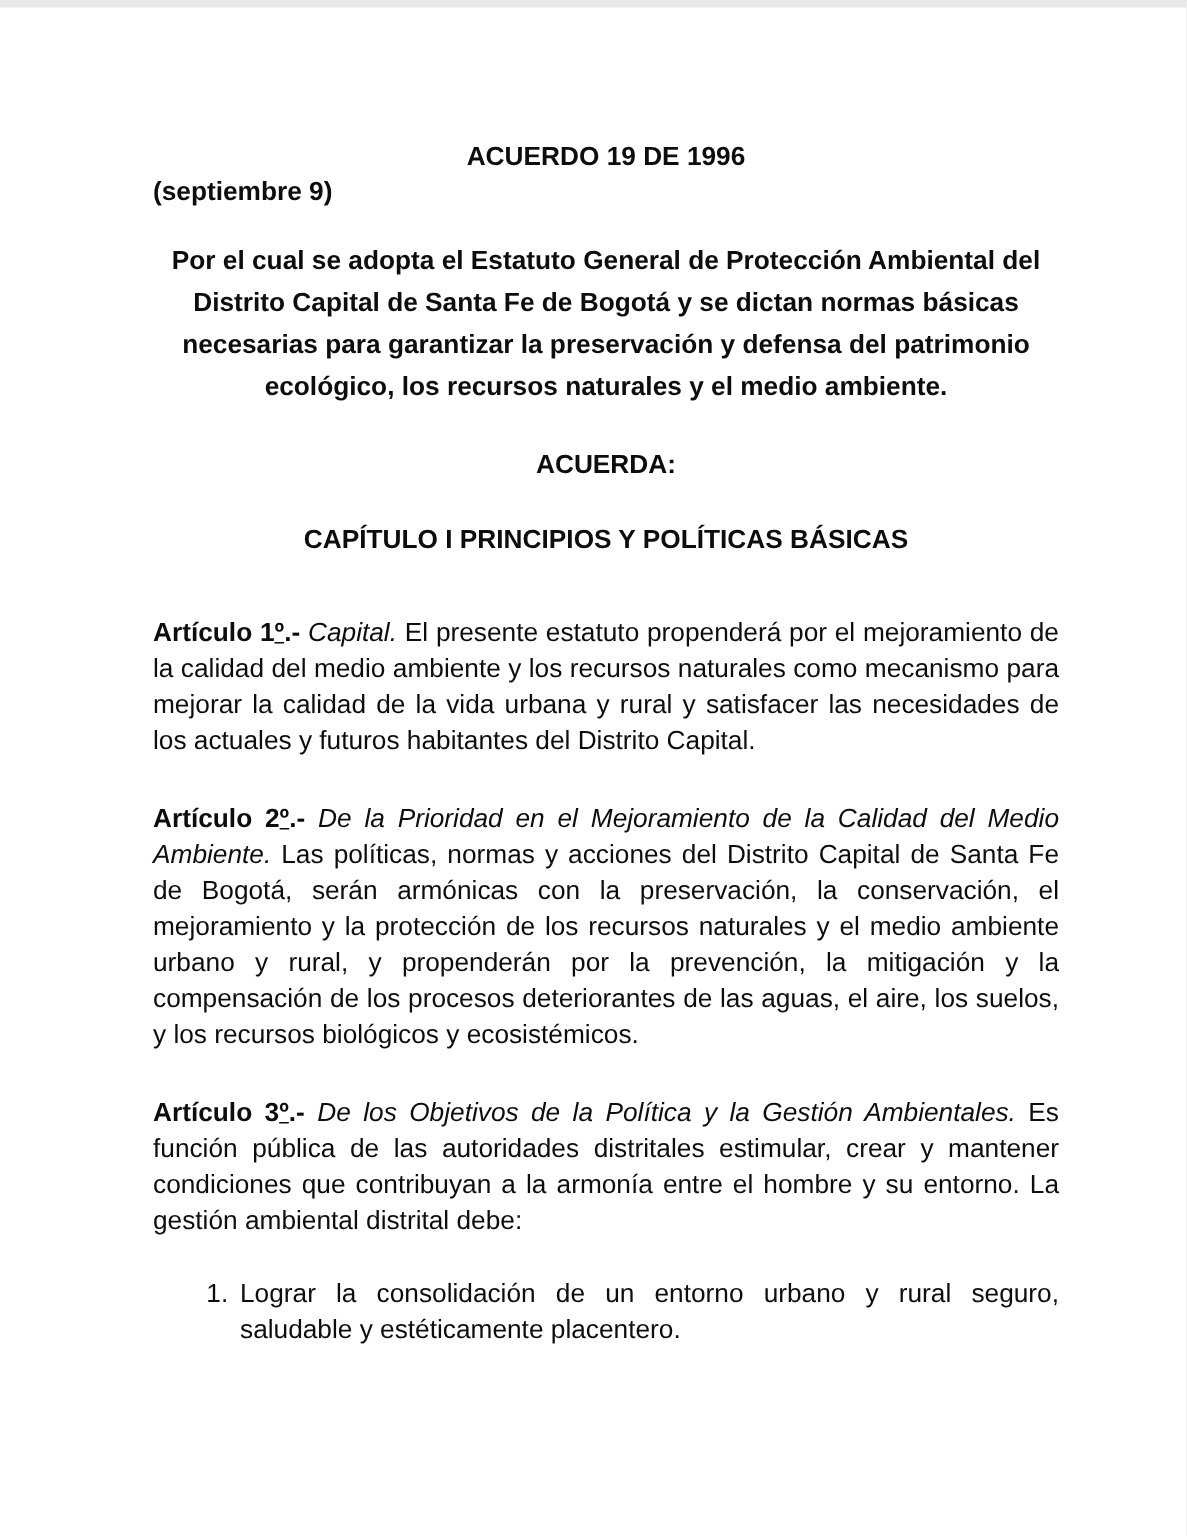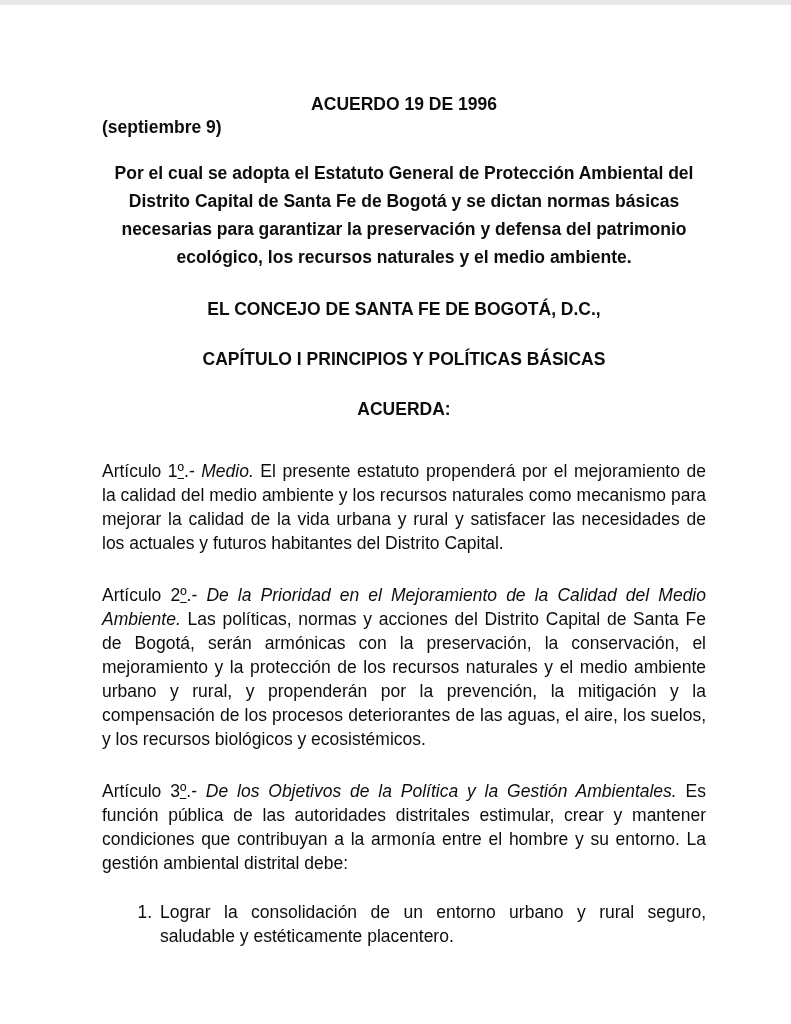--- a/index.html
+++ b/index.html
@@ -56,21 +56,21 @@
   p.article {
     text-align: justify;
     font-size: 17.5px;
     line-height: 24px;
     margin: 28px 0 0 0;
   }
   p.article.first {
     margin-top: 38px;
   }
   .article-label {
-    font-weight: normal;
+    font-weight: bold;
   }
   .ord {
     text-decoration: underline;
   }
   .article-title {
     font-style: italic;
   }
   ol.objectives {
     margin: 25px 0 0 0;
     padding-left: 55px;
@@ -87,29 +87,28 @@
 <body>
 
 <div class="page">
   <div class="content">
 
     <h1 class="doc-title">ACUERDO 19 DE 1996</h1>
     <div class="doc-subtitle">(septiembre 9)</div>
 
     <p class="centered">Por el cual se adopta el Estatuto General de Protección Ambiental del Distrito Capital de Santa Fe de Bogotá y se dictan normas básicas necesarias para garantizar la preservación y defensa del patrimonio ecológico, los recursos naturales y el medio ambiente.</p>
 
-    <div class="heading-center">EL CONCEJO DE SANTA FE DE BOGOTÁ, D.C.,</div>
 
+
+    <div class="heading-center">ACUERDA:</div>
 
     <div class="heading-center">CAPÍTULO I PRINCIPIOS Y POLÍTICAS BÁSICAS</div>
 
-    <div class="heading-center">ACUERDA:</div>
-
     <p class="article first"><span class="article-label"><span>Artículo 1</span><span class="ord">º</span><span>.-</span></span>
-      <span class="article-title">Medio.</span>
+      <span class="article-title">Capital.</span>
       <span>El presente estatuto propenderá por el mejoramiento de la calidad del medio ambiente y los recursos naturales como mecanismo para mejorar la calidad de la vida urbana y rural y satisfacer las necesidades de los actuales y futuros habitantes del Distrito Capital.</span></p>
 
     <p class="article"><span class="article-label"><span>Artículo 2</span><span class="ord">º</span><span>.-</span></span>
       <span class="article-title">De la Prioridad en el Mejoramiento de la Calidad del Medio Ambiente.</span>
       <span>Las políticas, normas y acciones del Distrito Capital de Santa Fe de Bogotá, serán armónicas con la preservación, la conservación, el mejoramiento y la protección de los recursos naturales y el medio ambiente urbano y rural, y propenderán por la prevención, la mitigación y la compensación de los procesos deteriorantes de las aguas, el aire, los suelos, y los recursos biológicos y ecosistémicos.</span></p>
 
     <p class="article"><span class="article-label"><span>Artículo 3</span><span class="ord">º</span><span>.-</span></span>
       <span class="article-title">De los Objetivos de la Política y la Gestión Ambientales.</span>
       <span>Es función pública de las autoridades distritales estimular, crear y mantener condiciones que contribuyan a la armonía entre el hombre y su entorno. La gestión ambiental distrital debe:</span></p>
 

